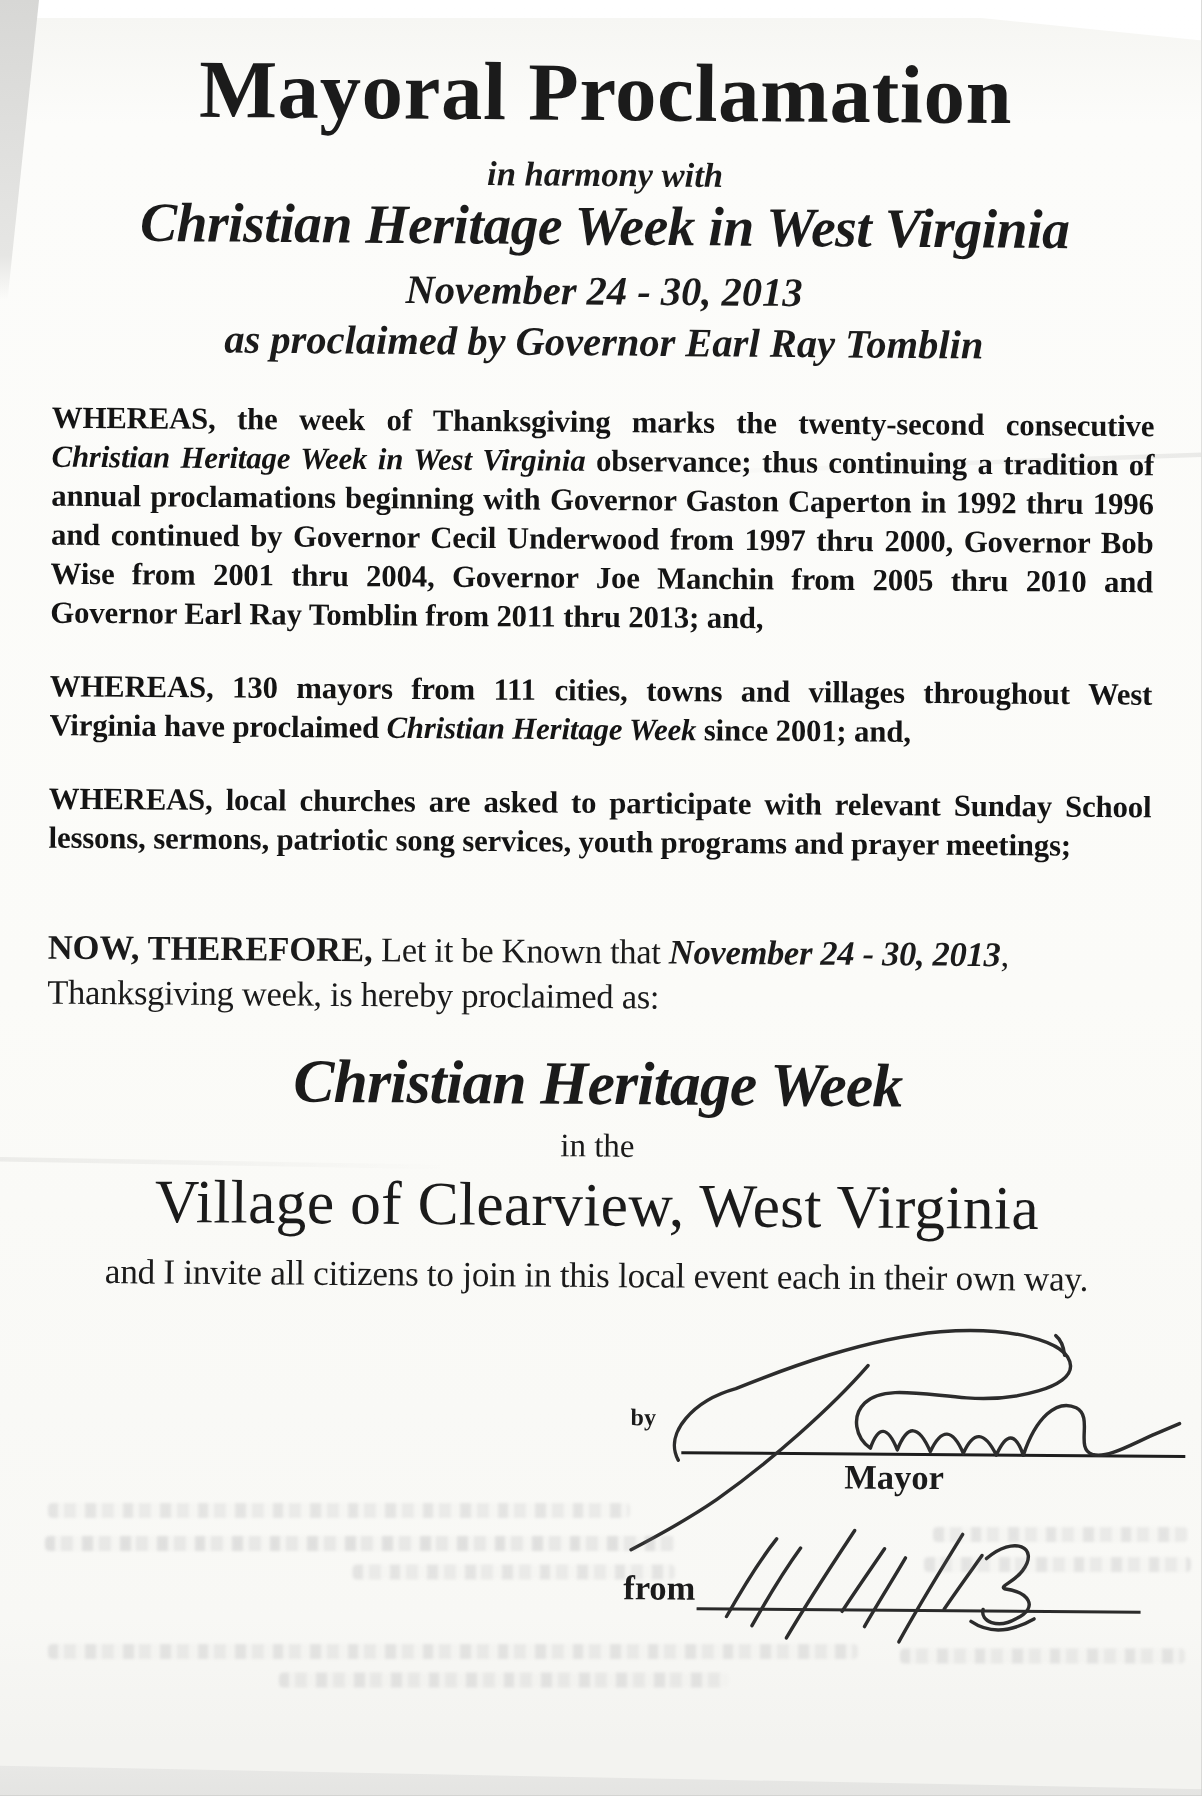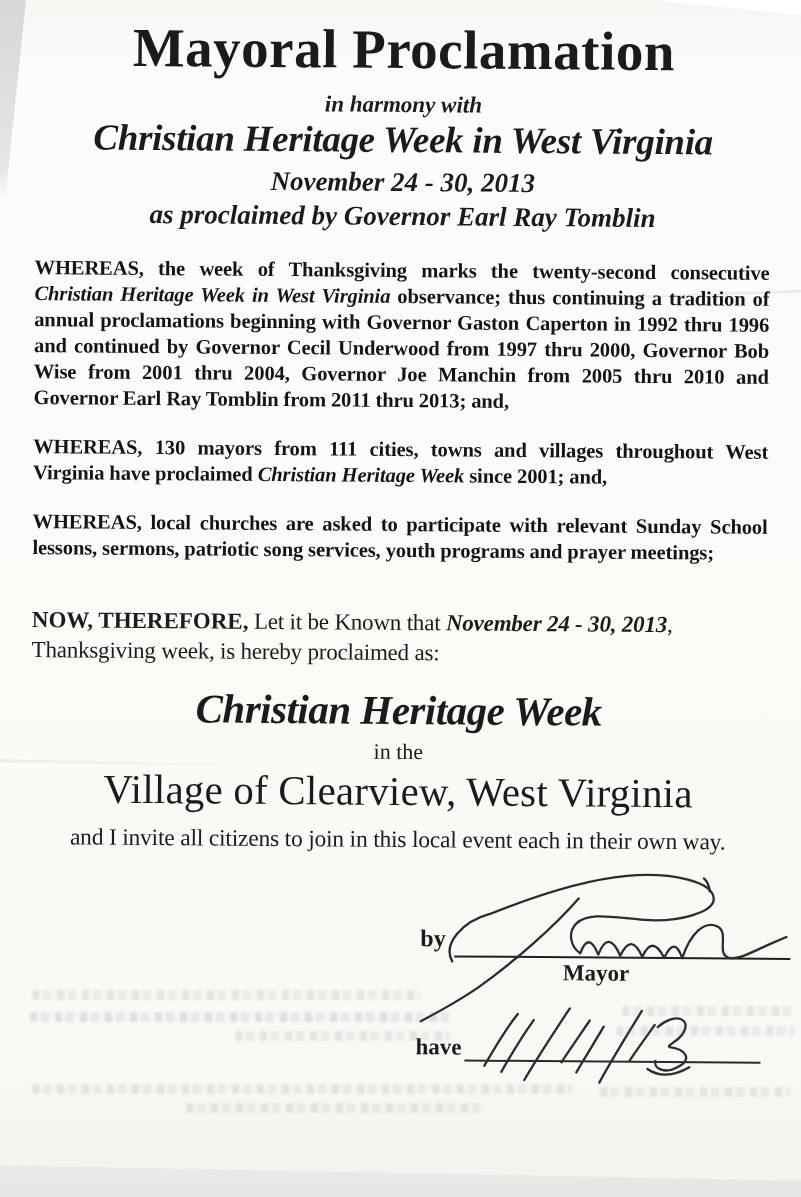--- a/index.html
+++ b/index.html
@@ -6,20 +6,21 @@
   .scan{
     position:relative;width:801px;height:1197px;overflow:hidden;
     background:linear-gradient(180deg,#ffffff 0%,#fdfdfc 80%,#ebebe9 97%,#e4e4e2 100%);
     font-family:"Liberation Serif","DejaVu Serif",serif;
     color:#1b1b1b;
   }
   .paper{
     position:absolute;inset:0;
     background:linear-gradient(180deg,#f6f6f3 0%,#fcfcfa 6%,#fbfbf8 55%,#f8f8f5 90%,#f3f3f0 97%);
     clip-path:polygon(-30px -70px, 830px 18px, 812px 1181px, -10px 1165px);
+    margin-top:12px;
   }
   .edge-tl{
     position:absolute;top:0;left:0;width:34px;height:200px;pointer-events:none;
     background:linear-gradient(180deg,#d7d7d5,#e6e6e4 85%,transparent);
     clip-path:polygon(0 0,26px 0,5px 100%,0 100%);
   }
   .content{
     position:absolute;inset:0;
     padding:22px 33px 0 33px;box-sizing:border-box;
     transform:rotate(0.45deg);transform-origin:50% 40%;
@@ -42,21 +43,21 @@
     text-align:left;letter-spacing:-.2px;
   }
   .therefore .lead{font-weight:bold;letter-spacing:0;}
   .therefore em{font-weight:bold;font-style:italic;}
   .chw{margin-top:19px;font-size:41px;font-weight:bold;font-style:italic;letter-spacing:-.5px;}
   .inthe{margin-top:5px;font-size:22px;}
   .locality{margin-top:2px;font-size:41px;letter-spacing:.2px;}
   .invite{margin-top:11px;font-size:23.5px;letter-spacing:-.2px;}
   
   .sig-area{position:absolute;left:420px;top:863px;width:378px;height:330px;}
-  .by-label{position:absolute;left:4px;top:62px;font-size:24px;font-weight:bold;}
+  .by-label{position:absolute;left:4px;top:62px;font-size:16px;font-weight:bold;}
   .sig-line{position:absolute;left:38px;top:92px;width:336px;border-bottom:2.5px solid #1e1e1e;}
   .mayor-label{position:absolute;left:40px;top:96px;width:280px;text-align:center;font-size:23px;font-weight:bold;}
   .date-label{position:absolute;left:0px;top:171px;font-size:23px;font-weight:bold;}
   .date-line{position:absolute;left:49px;top:196px;width:296px;border-bottom:2px solid #2a2a2a;}
   svg.scrawl{position:absolute;left:0;top:0;overflow:visible;}
   svg.handdate{position:absolute;left:46px;top:132px;overflow:visible;}
   svg .ink{fill:none;stroke:#2c2c2c;stroke-width:2.3;stroke-linecap:round;stroke-linejoin:round;}
   
   .bleed{
     position:absolute;height:10px;border-radius:3px;opacity:.5;filter:blur(1.1px);
@@ -105,21 +106,21 @@
 
         <svg class="scrawl" width="378" height="175" viewBox="0 0 378 175" role="img" aria-label="handwritten-signature">
           <path class="ink" d="M36 98 C26 80,46 58,74 50 C108 36,160 16,210 11 C255 7,296 16,297 33
                    C298 47,262 57,228 55 C198 53,172 47,160 59 C151 68,154 82,164 89
                    Q172 66 182 90 Q192 64 204 91 Q215 67 226 92 Q236 69 248 93 Q258 70 266 93
                    C274 68,288 55,301 61 C313 67,300 88,312 92 C322 95,338 85,354 78 L370 71"></path>
           <path class="ink" d="M162 34 C138 62,98 98,62 124 C42 138,20 150,5 158"></path>
           <path class="ink" d="M287 13 q5 4 6 13"></path>
         </svg>
 
-        <span class="date-label">have</span>
+        <span class="date-label">from</span>
         <div class="date-line"></div>
 
         <svg class="handdate" width="280" height="95" viewBox="0 0 280 95" role="img" aria-label="11/11/13">
           <path class="ink" d="M23 70 C33 52,45 32,56 18"></path>
           <path class="ink" d="M40 76 C50 58,62 38,72 24"></path>
           <path class="ink" d="M63 84 C78 58,95 32,108 12"></path>
           <path class="ink" d="M100 66 C109 52,120 36,128 24"></path>
           <path class="ink" d="M115 76 C124 60,134 44,142 30"></path>
           <path class="ink" d="M138 86 C152 60,168 34,180 14"></path>
           <path class="ink" d="M168 64 C176 52,186 38,193 28"></path>

